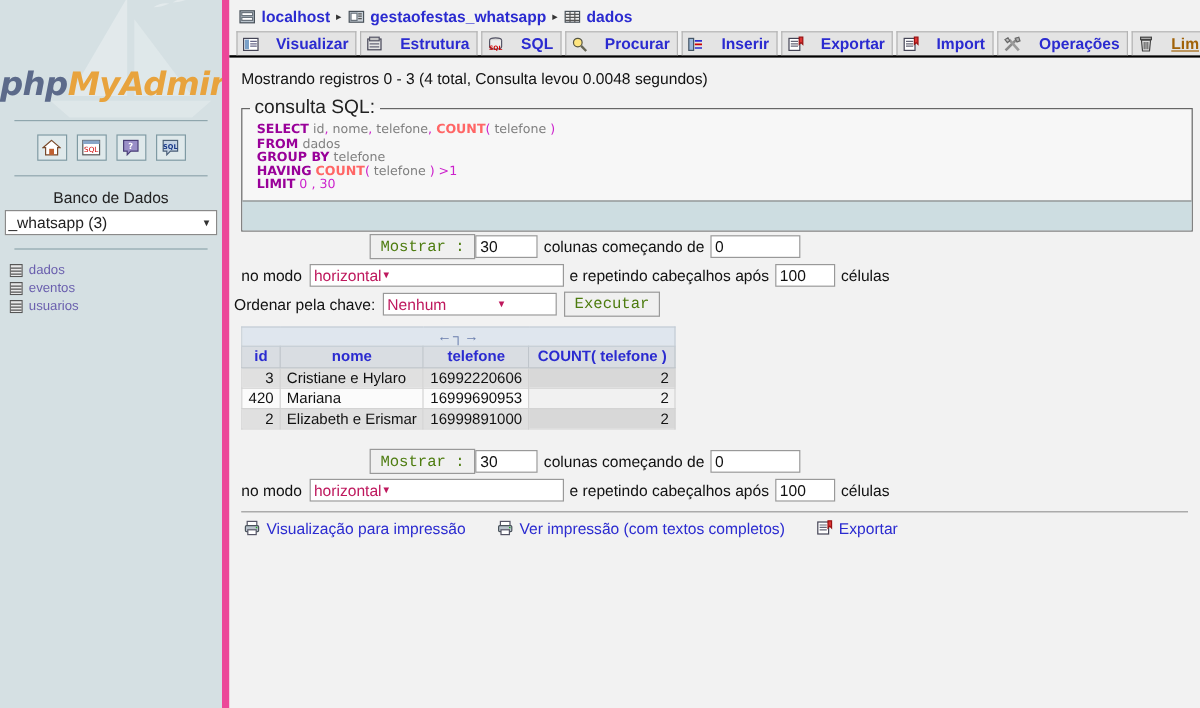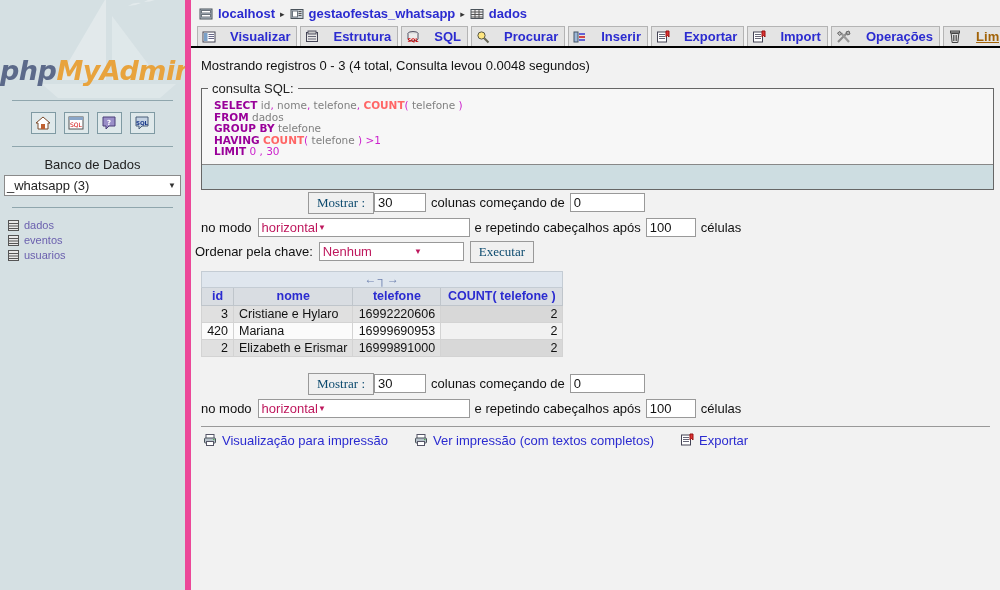--- a/index.html
+++ b/index.html
@@ -134,21 +134,21 @@
 
   
   .sqlbox {
     margin: 0 6px 0 10px;
     border: 1px solid #666;
     background: #f7f7f7;
     position: relative;
     padding: 0;
   }
   .sqlbox legend {
-    font-size: 13px; color: #222; padding: 0 4px; margin-left: 6px;
+    font-size: 16px; color: #222; padding: 0 4px; margin-left: 6px;
   }
   .sqlcode {
     font-family: "DejaVu Sans", sans-serif;
     font-size: 10.5px;
     line-height: 11.5px;
     padding: 4px 0 6px 12px;
     white-space: pre;
   }
   .kw  { color: #990099; font-weight: bold; }
   .fn  { color: #ff6666; font-weight: bold; }
@@ -163,26 +163,26 @@
 
   
   .optform { font-size: 13px; color: #111; }
   .row {
     display: flex; align-items: center;
     padding: 2px 0;
   }
   .r1 { padding-left: 117px; }
   .r2 { padding-left: 10px; }
   .btnstd {
-    font-family: Liberation Serif, serif;
+    font-family: Liberation Mono, monospace;
     font-size: 13px;
     border: 1px solid #999;
     background: #f0f0f0;
     padding: 2px 8px;
-    color: #0c4a6e;
+    color: #4d7c0f;
     cursor: pointer;
   }
   .txtin {
     font-family: "Liberation Sans", sans-serif;
     font-size: 13px;
     border: 1px solid #999;
     background: #fff;
     height: 19px;
     padding: 0 3px;
     color: #111;

